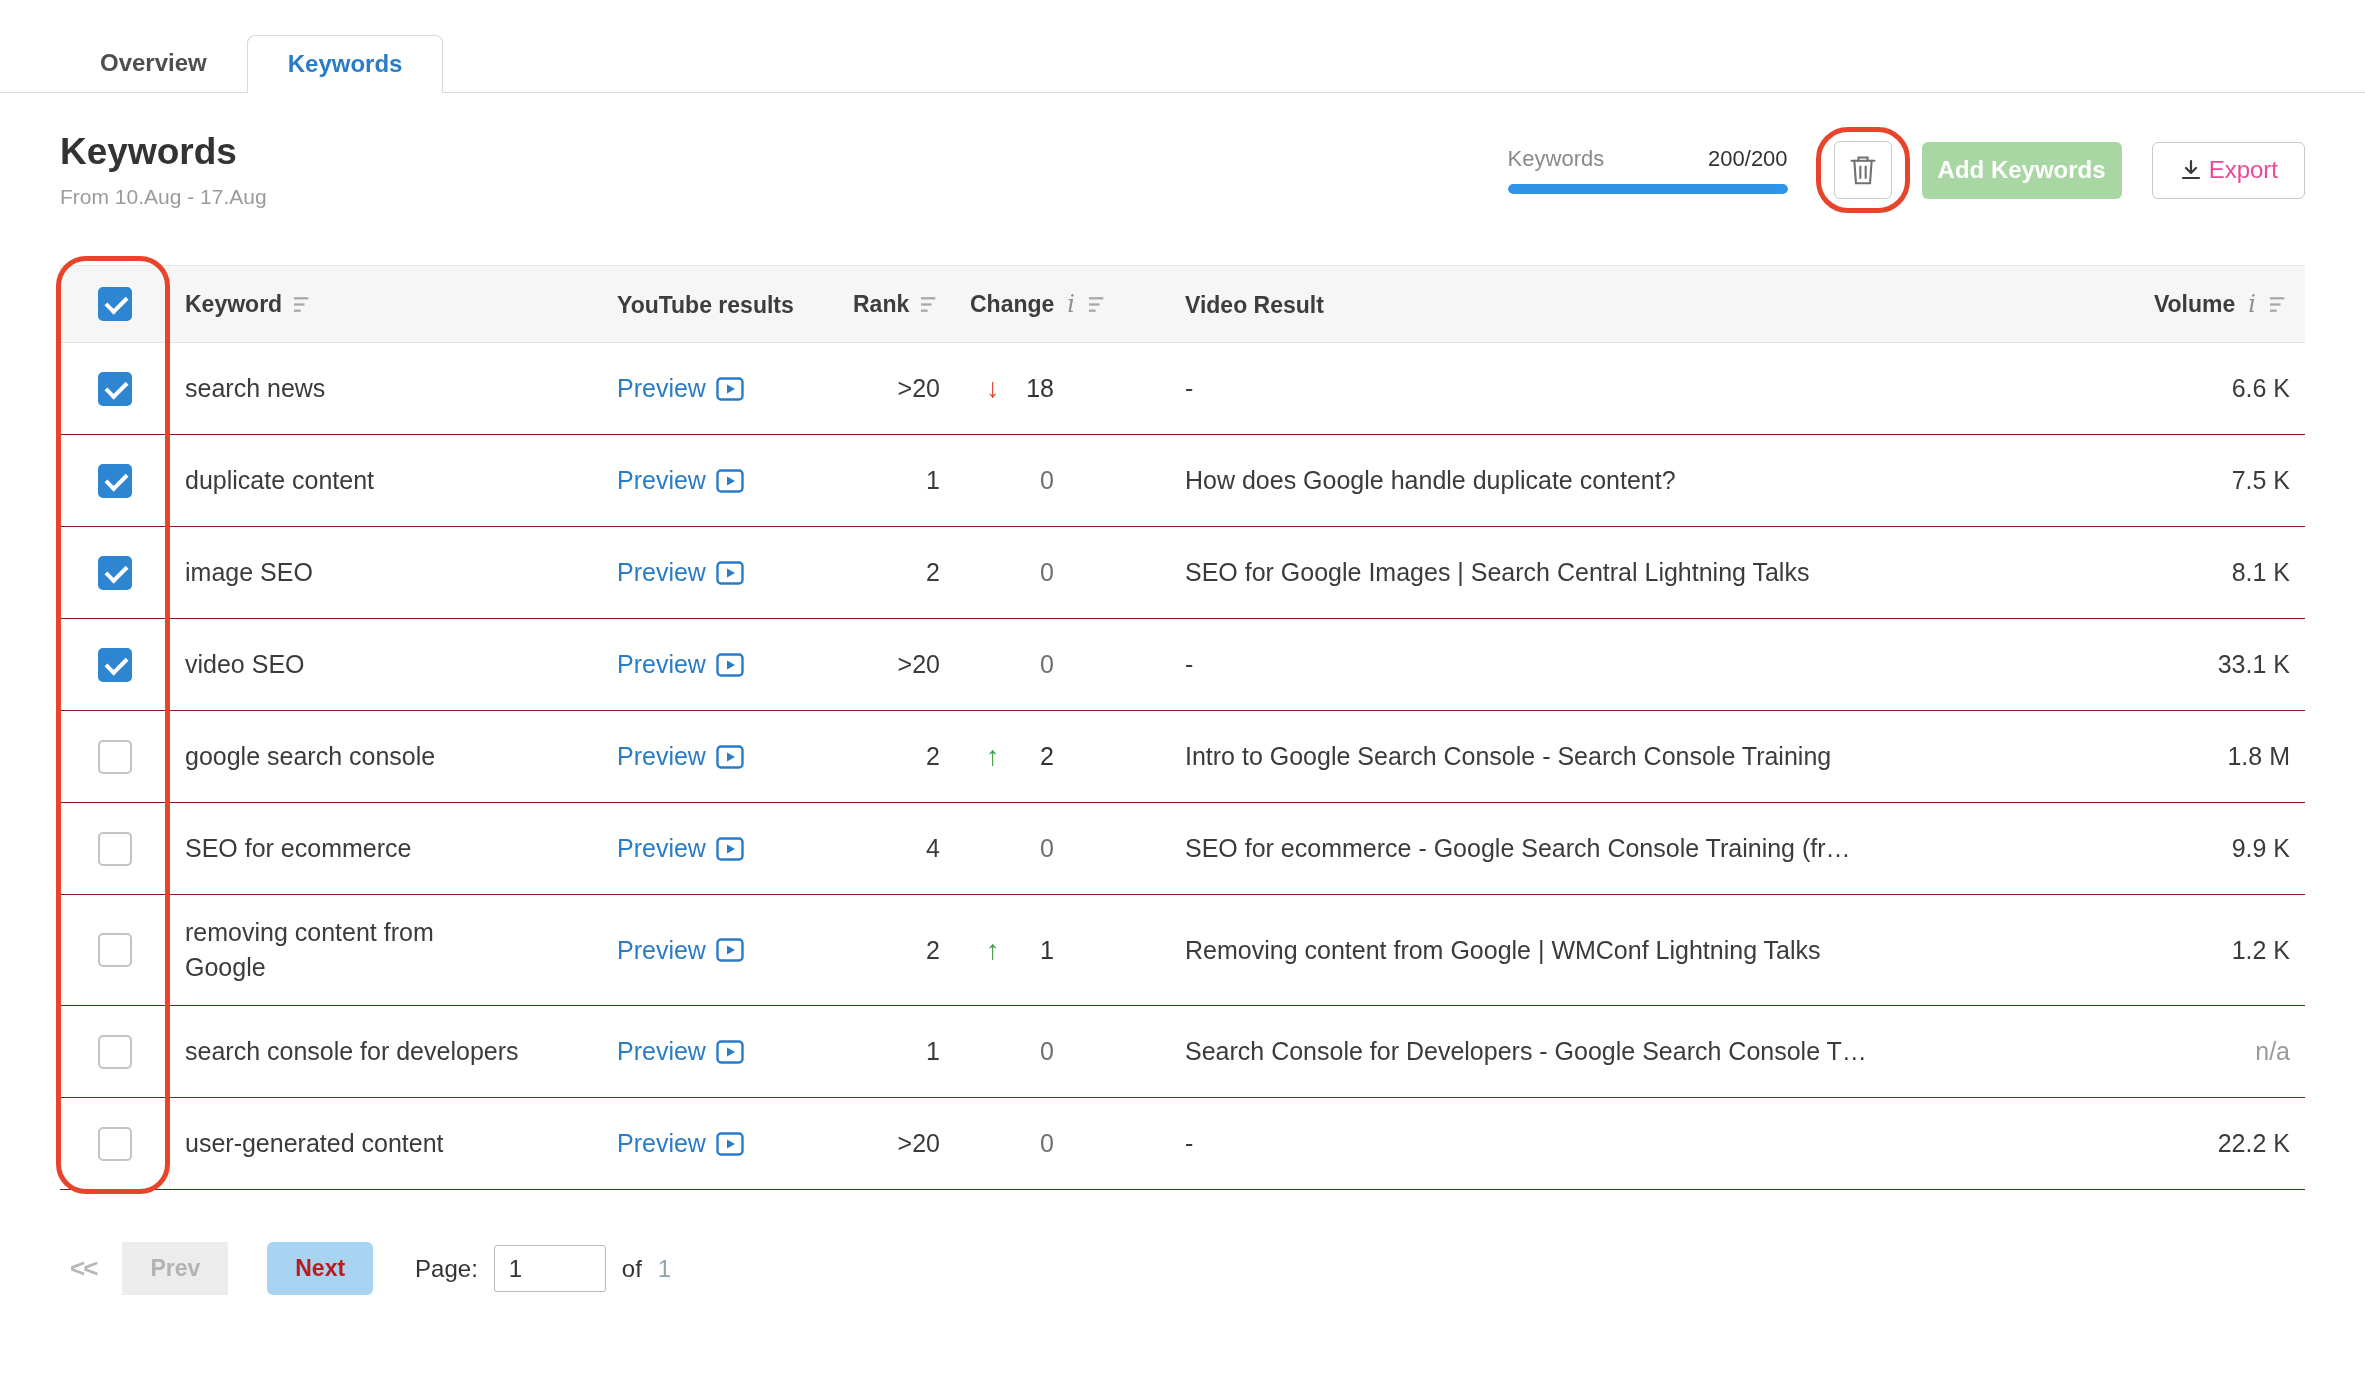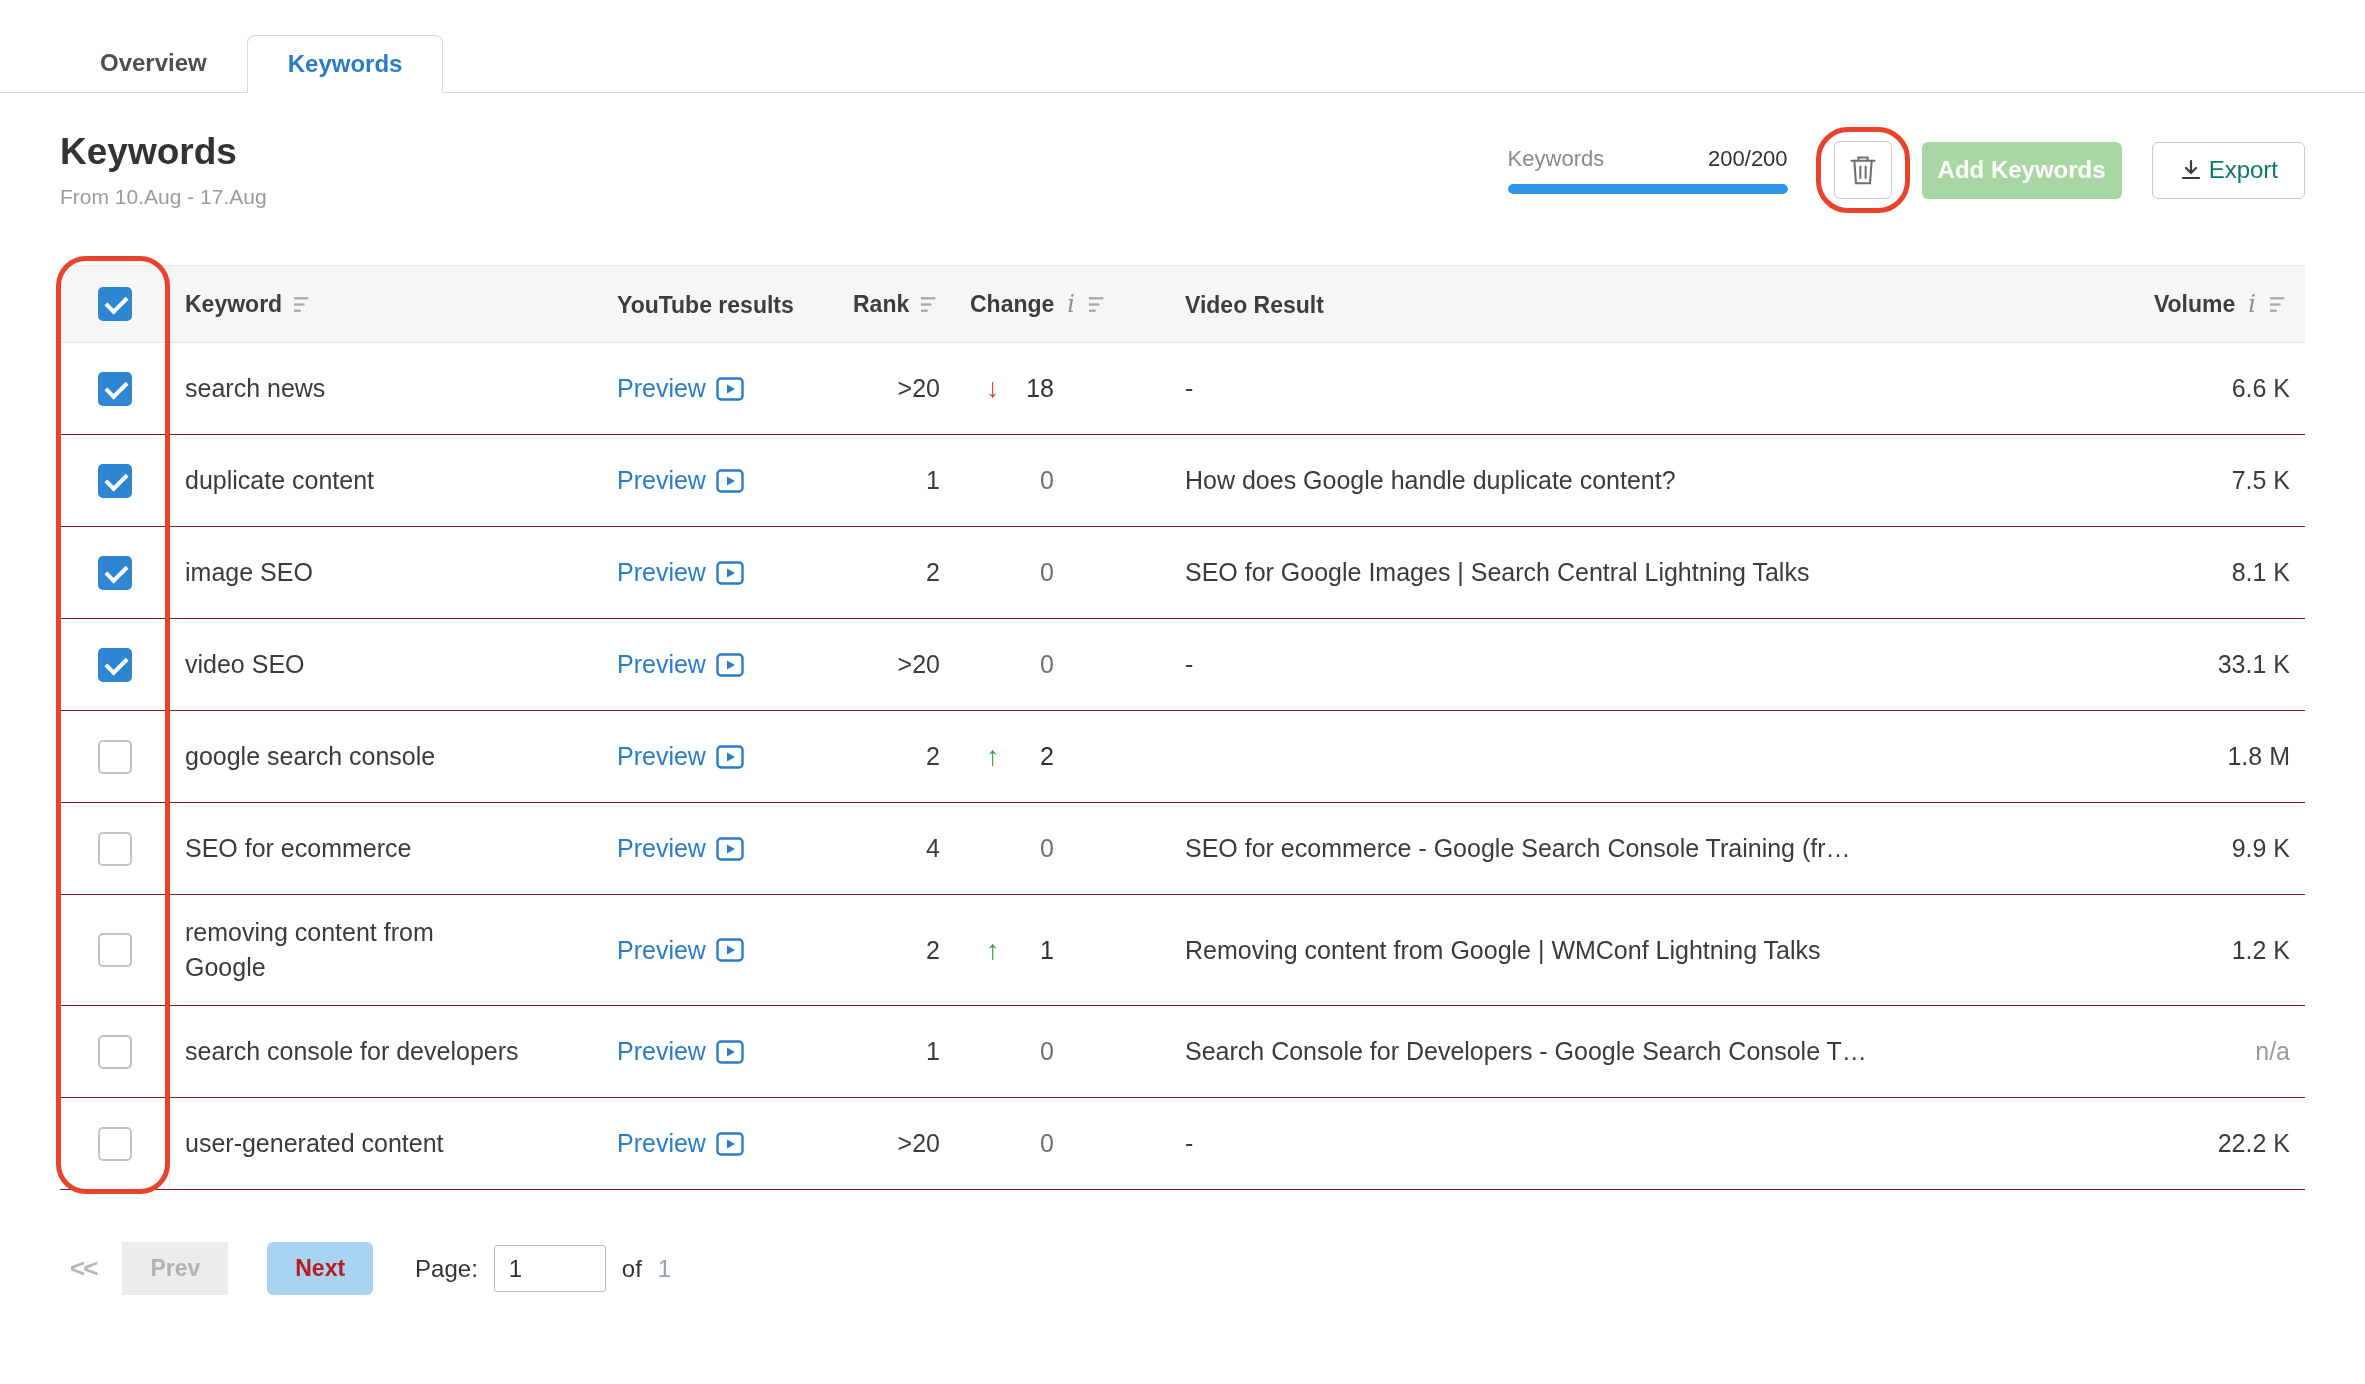--- a/index.html
+++ b/index.html
@@ -25,21 +25,21 @@
   .counter-label { color: #8a8a8a; }
   .counter-value { color: #333; }
   .progress { height: 10px; border-radius: 5px; background: #e3e3e3; overflow: hidden; }
   .progress-fill { height: 100%; border-radius: 5px; background: var(--progress-blue, #2f93e8); }
 
   .trash-wrap { position: relative; }
   .trash-btn { width: 58px; height: 58px; background: #fff; border: 1px solid #c9c9c9; border-radius: 6px; display: flex; align-items: center; justify-content: center; cursor: pointer; }
   .annotation-ring { position: absolute; left: -18px; right: -18px; top: -14px; bottom: -14px; border: 5px solid var(--annotation-red, #e8432b); border-radius: 32px; pointer-events: none; }
 
   .add-btn { height: 57px; padding: 0 16px; border: none; border-radius: 6px; background: var(--add-button-green, #a9d7a3); color: #fff; font-size: 24px; font-weight: 700; cursor: pointer; font-family: inherit; }
-  .export-btn { height: 57px; padding: 0 26px; border: 1px solid #c9c9c9; border-radius: 6px; background: #fff; color: #0f766e; font-size: 24px; display: flex; align-items: center; gap: 6px; cursor: pointer; font-family: inherit; }
+  .export-btn { height: 57px; padding: 0 26px; border: 1px solid #c9c9c9; border-radius: 6px; background: #fff; color: #ec4899; font-size: 24px; display: flex; align-items: center; gap: 6px; cursor: pointer; font-family: inherit; }
 
   
   .table-wrap { margin: 56px 60px 0 60px; position: relative; }
   .annotation-col { position: absolute; left: -4px; width: 114px; top: -9px; bottom: -4px; border: 5px solid var(--annotation-red, #e8432b); border-radius: 30px; pointer-events: none; z-index: 5; }
 
   .thead { display: flex; align-items: center; height: 78px; background: #f6f6f6; border-top: 1px solid #e7e7e7; border-bottom: 1px solid #e2e2e2; }
   .trow { display: flex; align-items: center; min-height: 92px; border-bottom: 1px solid #7f1d1d; }
 
   .cell { font-size: 25px; color: #3b3b3b; }
   .th-label { font-size: 23px; font-weight: 700; color: #3d3d3d; }
@@ -303,20 +303,21 @@
         </svg>
       </a>
     </div>
     <div class="cell c-rank">2</div>
     <div class="cell c-change">
       <span class="chg-wrap">
         <span class="arrow up">↑</span>
         <span class="chg">2</span>
       </span>
     </div>
+    <div class="cell c-video">Intro to Google Search Console - Search Console Training</div>
     <div class="cell c-volume">1.8 M</div>
   </div>
 
   <div class="trow">
     <div class="cell c-check">
       <span class="checkbox"></span>
     </div>
     <div class="cell c-keyword">SEO for ecommerce</div>
     <div class="cell c-youtube">
       <a class="preview" href="#">

